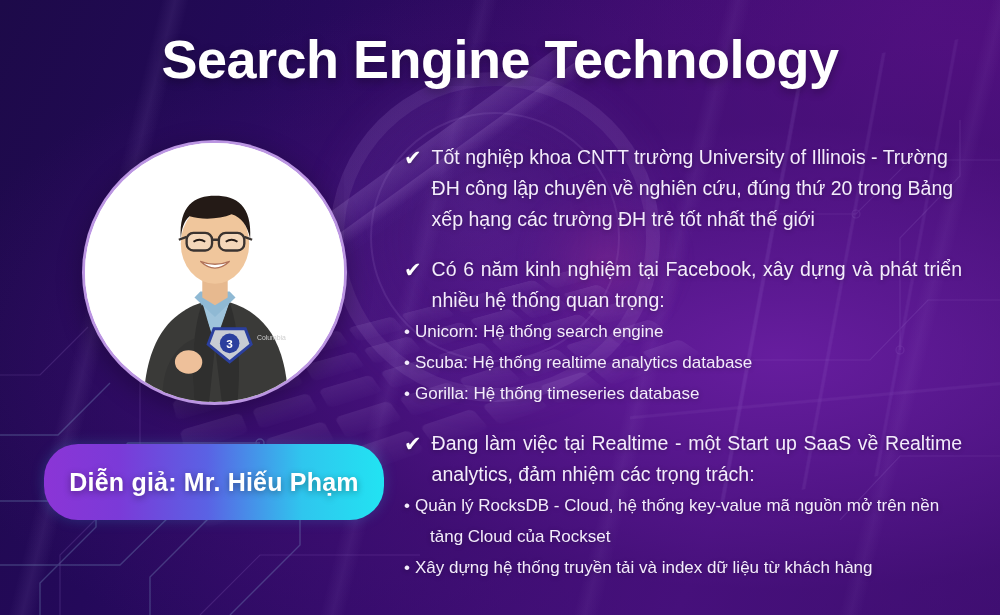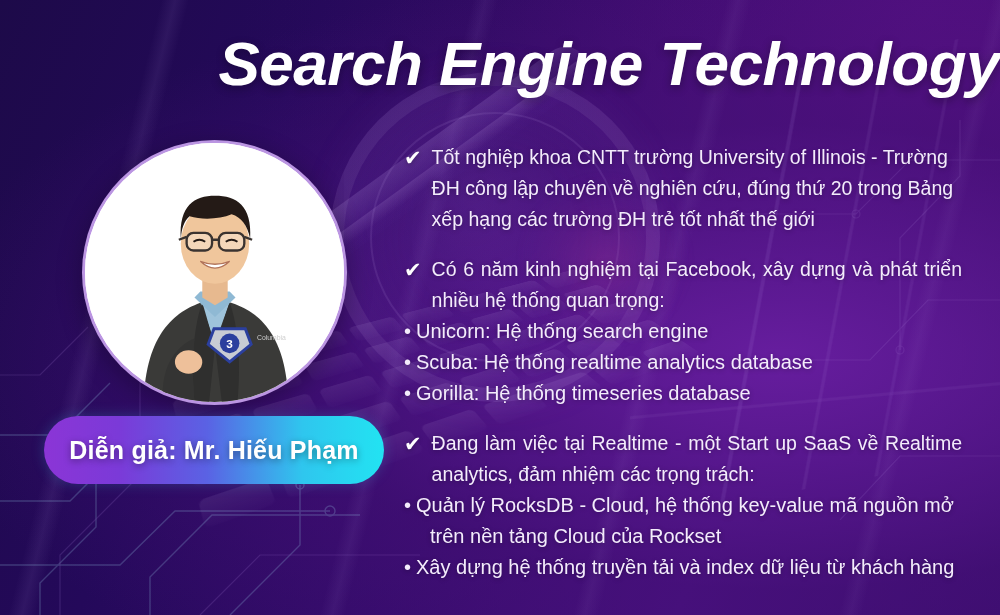--- a/index.html
+++ b/index.html
@@ -81,44 +81,43 @@
       linear-gradient(5deg, rgba(255,255,255,0) 0 22%, rgba(205,175,250,.35) 22.3% 22.7%, rgba(255,255,255,0) 23%);
   }
 
   
   .circuit{position:absolute;left:0;bottom:0;width:560px;height:300px;opacity:.42;}
   .circuit-r{position:absolute;right:0;top:120px;width:340px;height:400px;opacity:.30;}
 
   
   .title{
     position:absolute;left:0;right:0;top:28px;
-    text-align:right;
+    text-align:center;
     color:#ffffff;
-    font-size:62px;
+    font-size:54px;
     font-weight:700;
     letter-spacing:-0.5px;
     text-shadow:0 3px 10px rgba(0,0,0,.32);
     white-space:nowrap;
-    font-style:italic;
   }
 
   
   .portrait{
     position:absolute;left:82px;top:140px;width:265px;height:265px;
     border-radius:50%;
     background:#ffffff;
     border:3px solid rgba(150,92,210,.65);
     overflow:hidden;
     box-shadow:0 6px 26px rgba(0,0,0,.30);
   }
   .portrait svg{display:block;width:100%;height:100%;}
 
   
   .badge{
-    position:absolute;left:44px;top:416px;width:340px;height:68px;
+    position:absolute;left:44px;top:444px;width:340px;height:76px;
     border-radius:34px;
     padding:3px;
     background:linear-gradient(90deg,#8b35d6 0%, #7b3ad8 22%, #5a62e4 48%, #2fc6ee 76%, #22e3f2 100%);
     box-shadow:0 0 14px rgba(60,190,235,.22);
   }
   .badge-inner{
     width:100%;height:100%;
     border-radius:31px;
     background:transparent;
     display:flex;align-items:center;justify-content:center;
@@ -140,21 +139,21 @@
     flex:0 0 auto;color:#ffffff;font-size:21px;line-height:27px;margin-top:2px;
     text-shadow:0 1px 4px rgba(0,0,0,.3);
   }
   .g-text{
     font-size:19.5px;line-height:31px;font-weight:400;
     text-shadow:0 1px 5px rgba(0,0,0,.30);
   }
   .justify{text-align:justify;}
   .subs{margin:0;padding:0;list-style:none;}
   .sub{
-    font-size:20px;line-height:31px;
+    font-size:17px;line-height:31px;
     text-shadow:0 1px 5px rgba(0,0,0,.30);
     padding-left:26px;text-indent:0;
   }
   .sub .dot{margin-right:5px;}
   .sub-wrap{padding-left:26px;text-indent:-26px;}
   .sub-wrap .dot{margin-right:5px;}
 </style>
 </head>
 <body>
 

